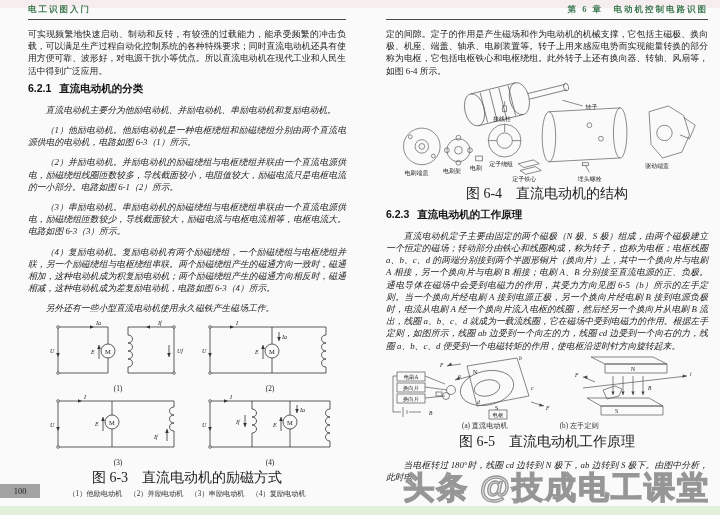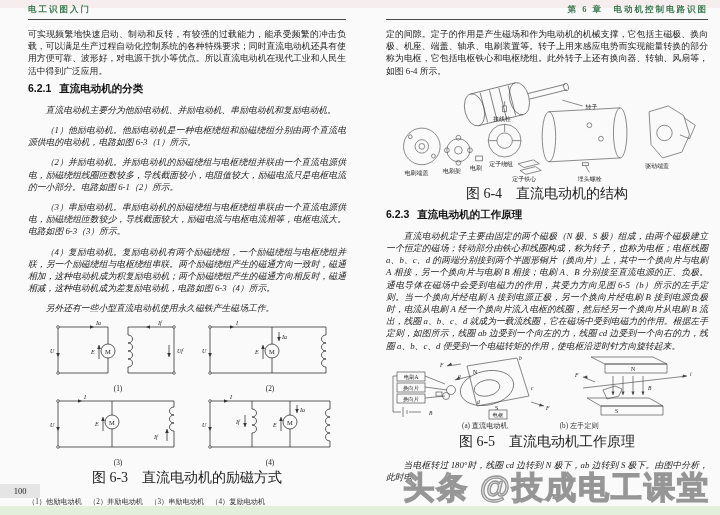--- a/index.html
+++ b/index.html
@@ -12,36 +12,36 @@
   .page-right{left:386px;width:322px;}
   .running-head{font-size:8.5px;font-weight:bold;letter-spacing:2px;color:#3e7a52;
                 padding-bottom:3px;border-bottom:1.4px solid #4a4a4a;}
   .page-right .running-head{text-align:right;}
   .body-text{font-size:8.8px;line-height:12.2px;text-align:justify;margin:8px 0 0 0;}
   .indent{text-indent:2em;font-style:italic;}
   .sec-head{font-family:"Liberation Sans","DejaVu Sans",sans-serif;font-weight:bold;
             font-size:10.5px;margin:5px 0 3px 0;color:#111;}
   .sec-head .sec-num{margin-right:8px;}
   .fig-caption{font-size:14px;text-align:center;margin-top:2px;}
-  .fig-subcaption{font-size:7.2px;text-align:left;color:#333;margin-top:10px;}
+  .fig-subcaption{font-size:7.2px;text-align:center;color:#333;margin-top:2px;}
   .fig63-grid{display:grid;grid-template-columns:152px 152px;margin:4px 0 0 14px;width:304px;}
   .circuit-cell{text-align:center;}
   .circuit-num{font-size:7.3px;margin-top:-1px;}
   .csvg line,.csvg path.w,.csvg circle,.csvg ellipse{stroke:#333;fill:none;stroke-width:.8;}
   .csvg circle.term{fill:#fff;stroke-width:.7;}
   .csvg path.ah{fill:#333;stroke:none;}
   .csvg text{fill:#222;stroke:none;font-style:italic;font-family:"Liberation Serif",serif;}
   .csvg text.mm{font-style:normal;}
   .figsvg line,.figsvg path.w,.figsvg circle,.figsvg ellipse,.figsvg rect.w{stroke:#555;fill:none;stroke-width:.7;}
   .figsvg path.ah{fill:#444;stroke:none;}
   .figsvg text{fill:#222;stroke:none;font-family:"Liberation Serif",serif;}
   .fig65-subs{display:flex;font-size:7.2px;color:#333;margin-top:1px;}
   .fig65-subs .sa{margin-left:76px;text-align:right;}
   .fig65-subs .sb{margin-left:52px;}
-  .pagenum{position:absolute;left:0;top:484px;width:40px;height:14px;background:#e5e5e5;
+  .pagenum{position:absolute;left:0;top:484px;width:40px;height:14px;background:#a3a3a3;
            font-size:8.5px;line-height:14px;text-align:center;color:#222;}
   .watermark{position:absolute;right:10px;top:467px;font-family:"Liberation Sans","DejaVu Sans",sans-serif;
              font-size:31px;font-weight:800;letter-spacing:2px;white-space:nowrap;
              color:rgba(185,185,185,0.34);-webkit-text-stroke:1.3px #969696;}
 </style>
 </head>
 <body>
 
 <div class="canvas">
   <div class="strip-top"></div>

